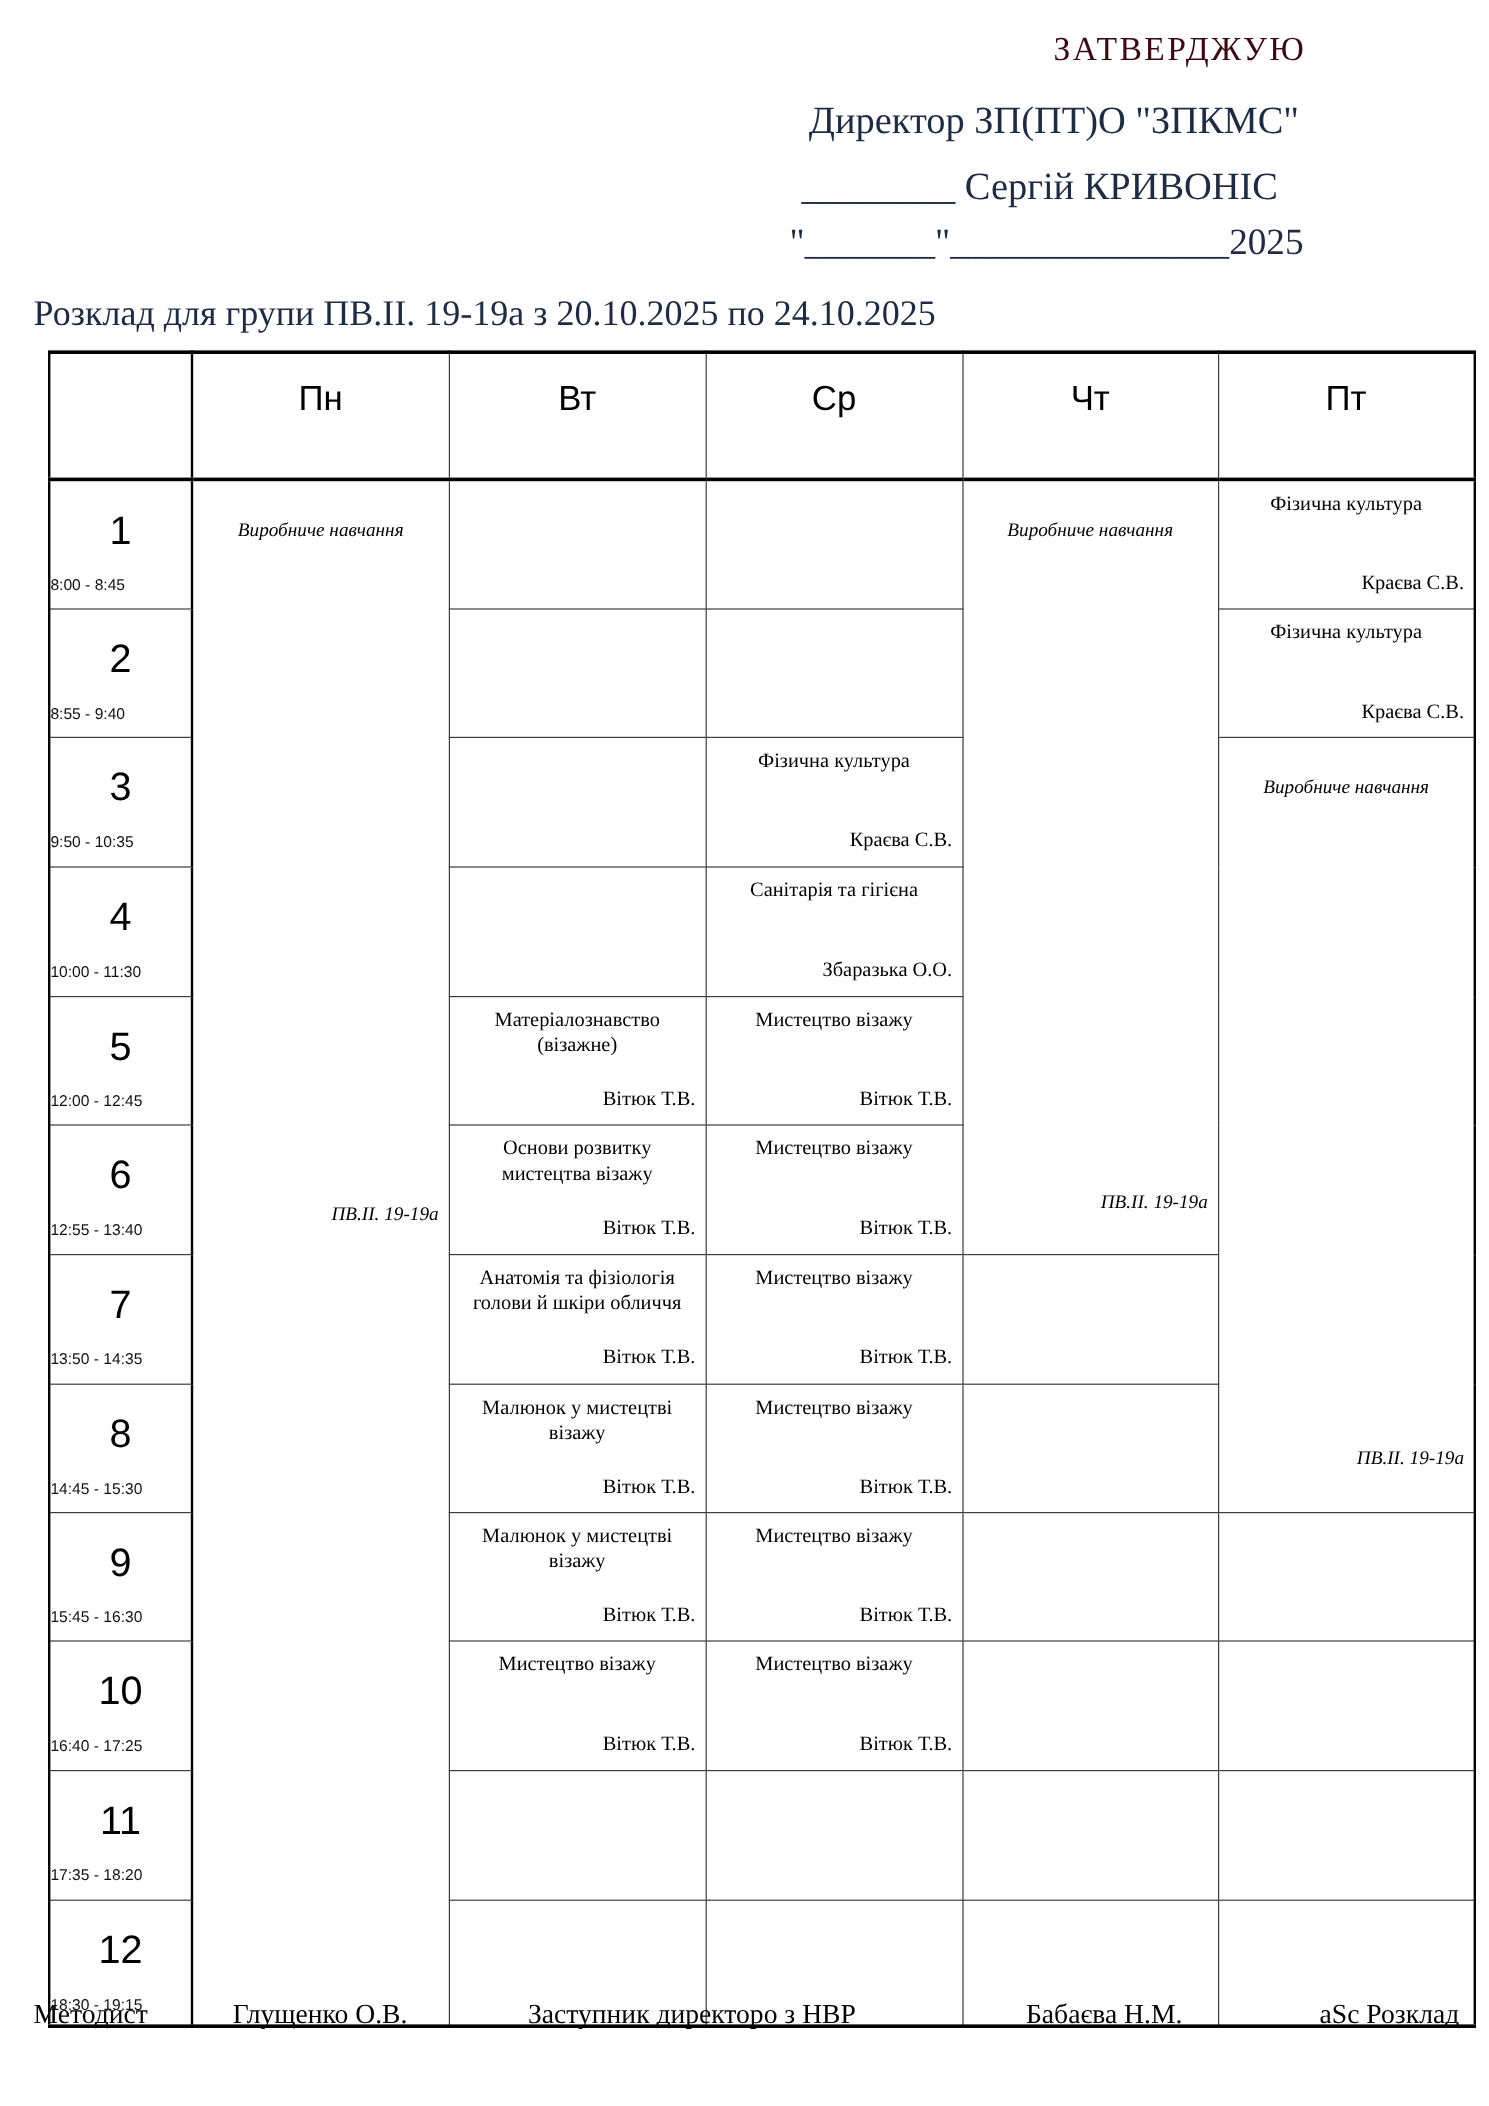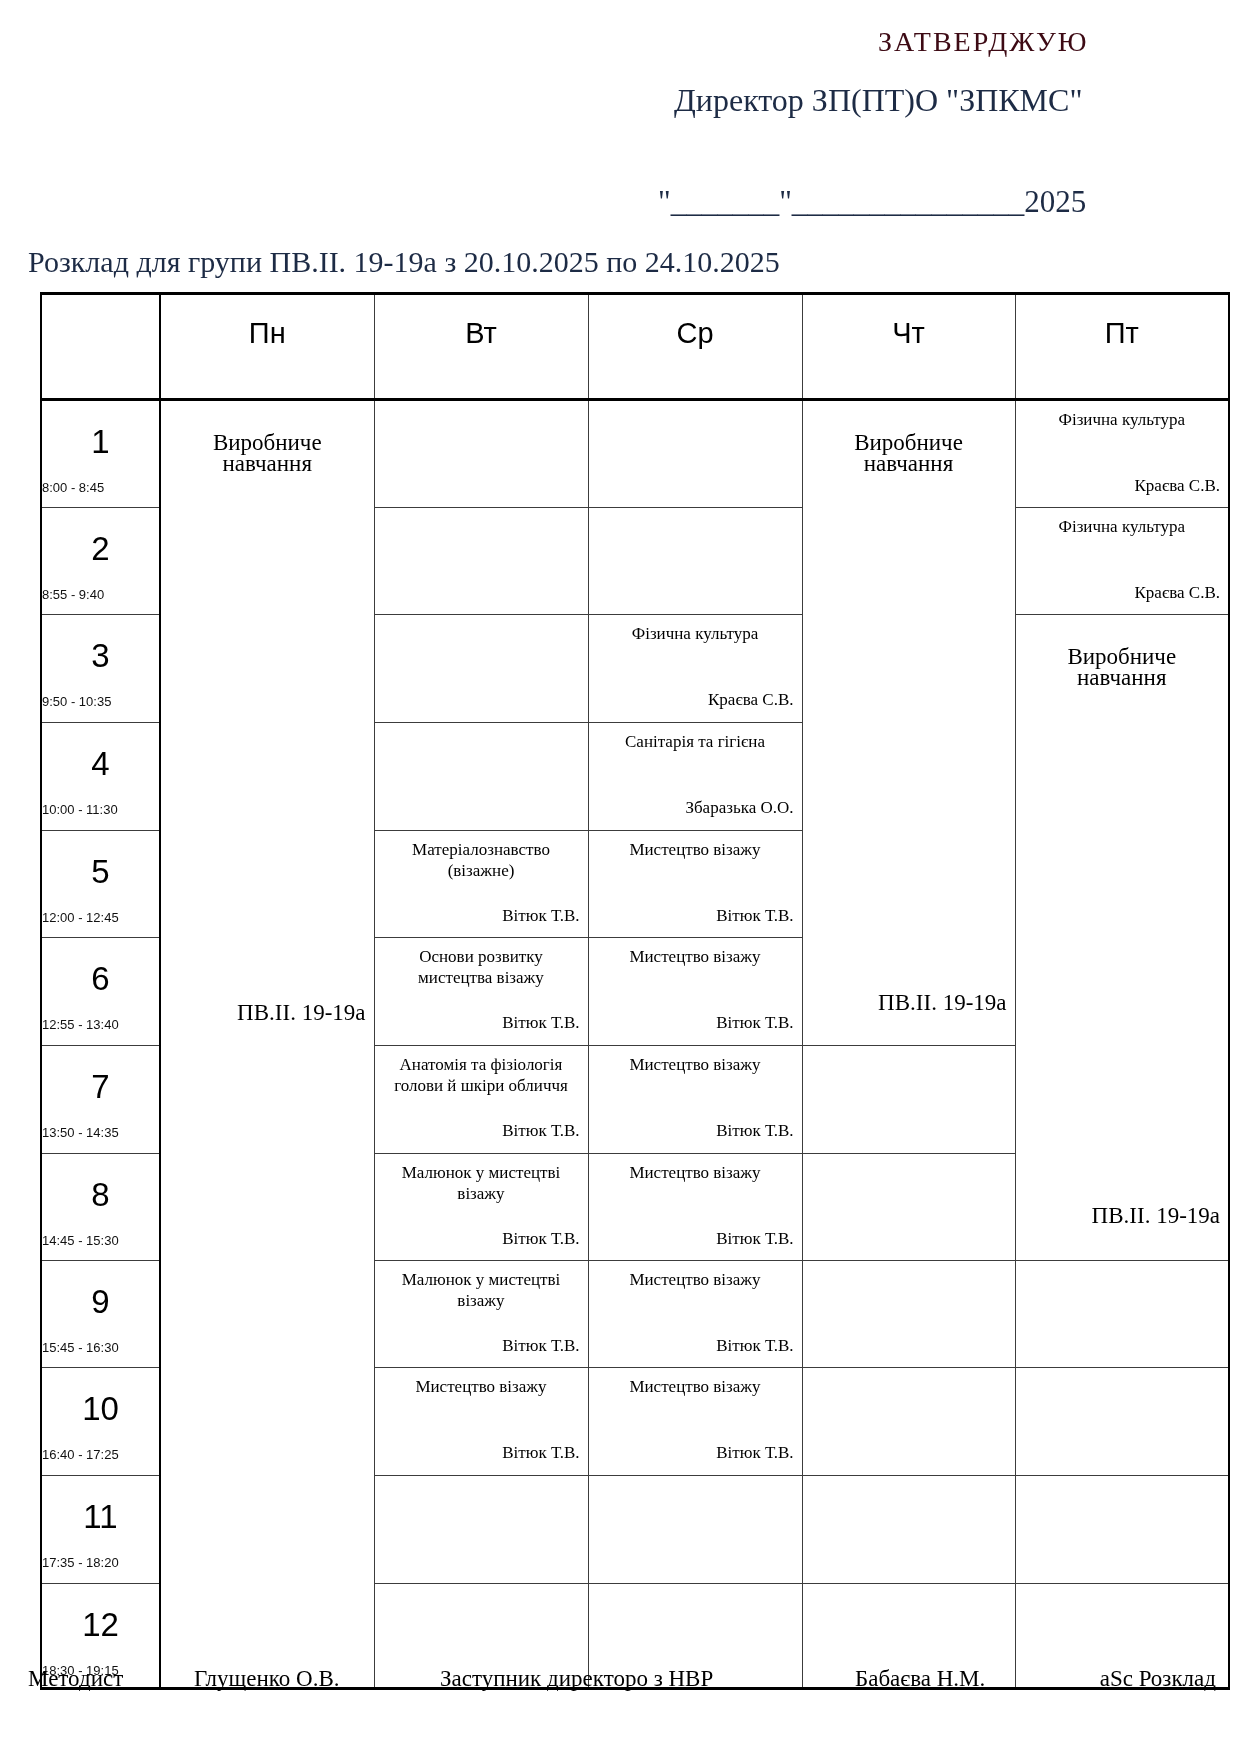--- a/index.html
+++ b/index.html
@@ -45,21 +45,21 @@
   }
   .ptime {
     position:absolute; bottom:9px; left:0; width:100%; text-align:left;
     font-family:"Liberation Sans", sans-serif; font-size:13px; color:#111;
   }
   
   .lwrap { position:relative; height:103px; font-size:17px; line-height:21px; }
   .subj { text-align:center; padding:8px 10px 0 10px; }
   .teach { position:absolute; right:8px; bottom:8px; white-space:nowrap; }
   
-  .bwrap { position:relative; font-size:23px; line-height:21px; }
+  .bwrap { position:relative; font-size:16px; line-height:21px;font-style:italic; }
   .bwrap .subj { padding-top:31px; }
   .bwrap-mon { height:1285px; }
   .bwrap-thu { height:642px; }
   .bwrap-fri { height:642px; }
   .grp { position:absolute; right:8px; white-space:nowrap; }
   .grp-mon { top:601px; }
   .grp-thu { bottom:30px; }
   .grp-fri { bottom:31px; }
   
   .footer-item {
@@ -72,20 +72,21 @@
   .f-name2 { left:855px; }
   .f-brand { right:25px; }
 </style>
 </head>
 <body>
 
 <div class="page">
 
   <div class="approval-stamp">ЗАТВЕРДЖУЮ</div>
   <div class="approval-director line-navy">Директор ЗП(ПТ)О "ЗПКМС"</div>
+  <div class="approval-signature line-navy"><span>________</span><span> Сергій КРИВОНІС</span></div>
   <div class="approval-date line-navy">"_______"_______________2025</div>
 
   <div class="doc-title">Розклад для групи ПВ.ІІ. 19-19а з 20.10.2025 по 24.10.2025</div>
 
   <table class="sched">
     <colgroup>
       <col style="width:119px">
         <col style="width:214px">
         <col style="width:214px">
       <col style="width:214px">

